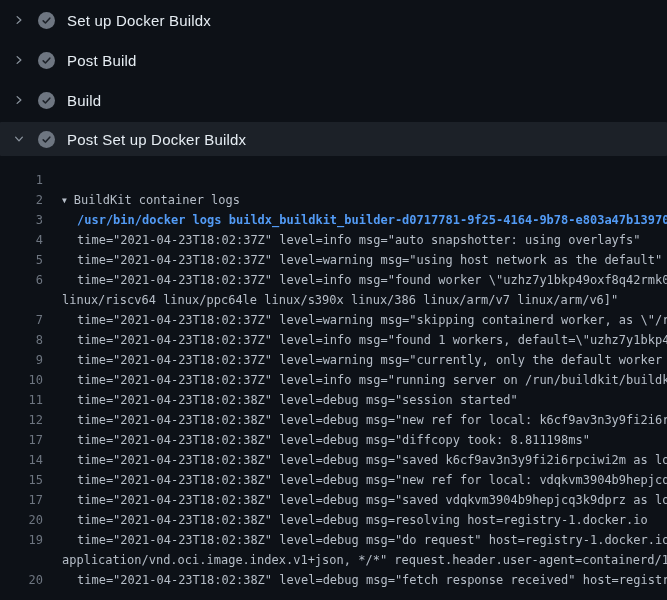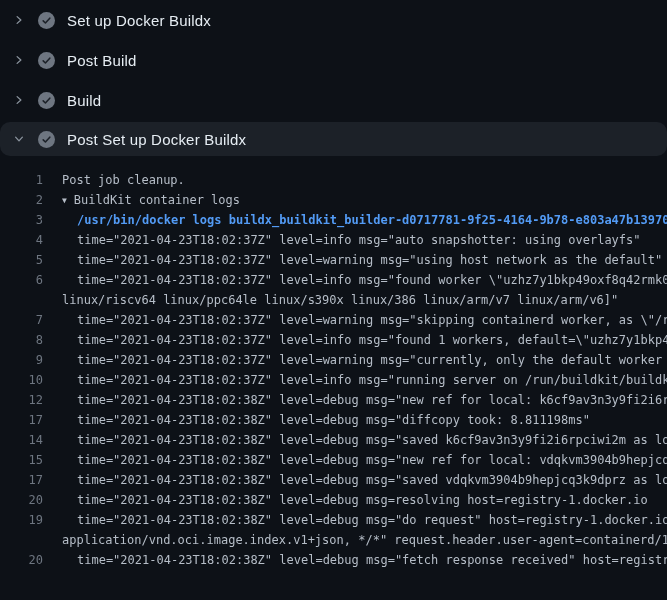--- a/index.html
+++ b/index.html
@@ -11,21 +11,21 @@
   .app { width:667px; height:600px; overflow:hidden; }
 
   
   .step-row {
     display:flex; align-items:center;
     height:40px; padding:0 16px 0 13px;
     cursor:pointer; box-sizing:border-box;
   }
   .step-row.expanded {
     height:34px; margin-top:2px;
-    background:#1c2128; border-radius:10px;
+    background:#1c2128; border-radius:1px;
   }
   .chev { width:12px; height:12px; margin-right:13px; flex:none; display:flex; align-items:center; justify-content:center; }
   .chev svg { display:block; }
   .chev.down svg { transform:rotate(90deg); }
   .check {
     width:17px; height:17px; border-radius:50%;
     background:#6e7681; margin-right:12px; flex:none;
     display:flex; align-items:center; justify-content:center;
   }
   .step-label { font-size:15px; font-weight:400; color:#e6edf3; letter-spacing:.2px; }
@@ -102,21 +102,20 @@
       <svg width="11" height="11" viewBox="0 0 16 16">
         <path d="M3.2 8.6 L6.4 11.6 L12.8 4.6" fill="none" stroke="#1c2128" stroke-width="2.3" stroke-linecap="round" stroke-linejoin="round"></path>
       </svg>
     </span>
     <span class="step-label">Post Set up Docker Buildx</span>
   </div>
     </div>
   <div id="log-console" class="log">
       <div class="log-row">
     <span class="log-num">1</span>
-    <span class="log-text">Post job cleanup.</span>
   </div>
       <div class="log-row">
     <span class="log-num">2</span>
     
   <span class="log-text"><span class="tri">▼</span><span class="">BuildKit container logs</span></span></div>
       <div class="log-row ind1 cmd">
     <span class="log-num">3</span>
     <span class="log-text">/usr/bin/docker logs buildx_buildkit_builder-d0717781-9f25-4164-9b78-e803a47b13970</span>
   </div>
       <div class="log-row ind1">
@@ -145,20 +144,24 @@
   </div>
       <div class="log-row ind1">
     <span class="log-num">9</span>
     <span class="log-text">time="2021-04-23T18:02:37Z" level=warning msg="currently, only the default worker ca</span>
   </div>
       <div class="log-row ind1">
     <span class="log-num">10</span>
     <span class="log-text">time="2021-04-23T18:02:37Z" level=info msg="running server on /run/buildkit/buildkit</span>
   </div>
       <div class="log-row ind1">
+    <span class="log-num">11</span>
+    <span class="log-text">time="2021-04-23T18:02:38Z" level=debug msg="session started"</span>
+  </div>
+      <div class="log-row ind1">
     <span class="log-num">12</span>
     <span class="log-text">time="2021-04-23T18:02:38Z" level=debug msg="new ref for local: k6cf9av3n3y9fi2i6rpc</span>
   </div>
       <div class="log-row ind1">
     <span class="log-num">17</span>
     <span class="log-text">time="2021-04-23T18:02:38Z" level=debug msg="diffcopy took: 8.811198ms"</span>
   </div>
       <div class="log-row ind1">
     <span class="log-num">14</span>
     <span class="log-text">time="2021-04-23T18:02:38Z" level=debug msg="saved k6cf9av3n3y9fi2i6rpciwi2m as loca</span>

